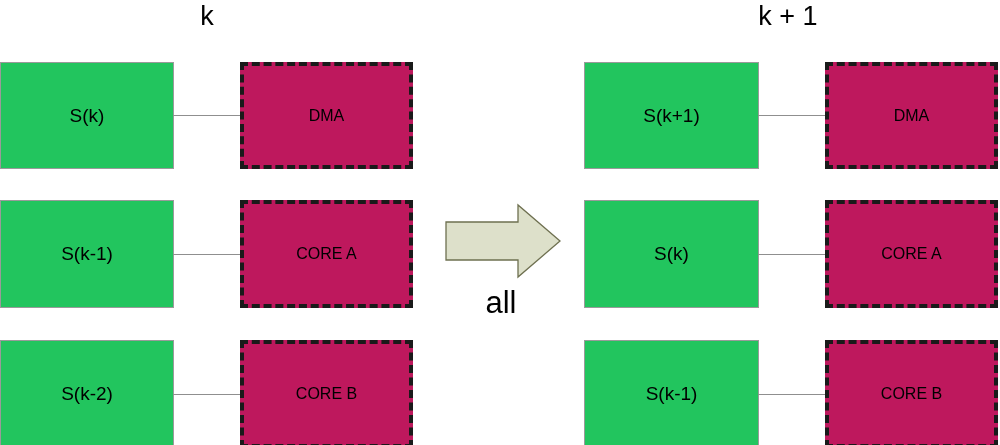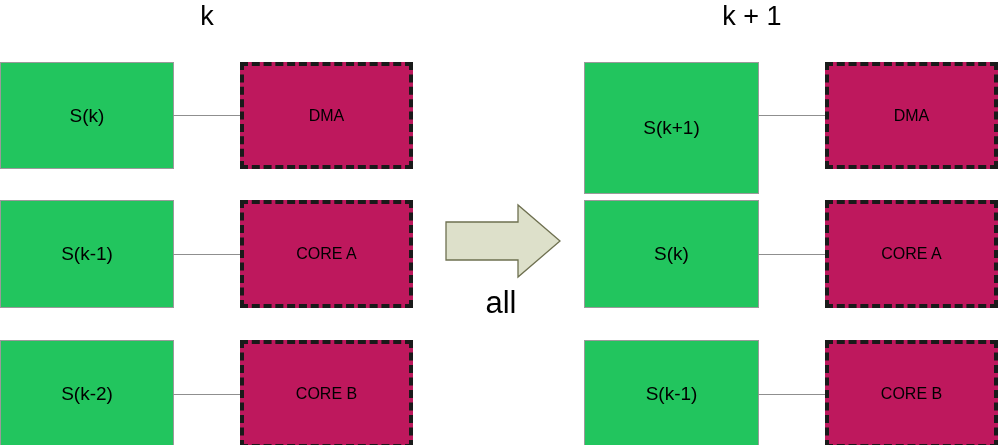--- a/index.html
+++ b/index.html
@@ -29,21 +29,21 @@
     position: absolute;
     font-size: 27px;
     line-height: 30px;
     font-weight: 400;
     color: #000000;
     text-align: center;
     white-space: nowrap;
     transform: translateX(-50%);
   }
   .col-header-k      { left: 207px; top: 1px; }
-  .col-header-kplus1 { left: 752px; top: 1px; }
+  .col-header-kplus1 { left: 788px; top: 1px; }
 
   
   .state-box {
     position: absolute;
     background: #22c55e;
     border: 1px solid #9a9a9a;
     box-sizing: border-box;
     display: flex;
     align-items: center;
     justify-content: center;
@@ -80,21 +80,21 @@
 
   .rs-L1 { left: 240px; top: 62px;  width: 173px; height: 107px; }
   .rs-L2 { left: 240px; top: 200px; width: 173px; height: 108px; }
   .rs-L3 { left: 240px; top: 340px; width: 173px; height: 108px; }
 
   .cn-L1 { left: 173px; top: 115px; width: 68px; }
   .cn-L2 { left: 173px; top: 254px; width: 68px; }
   .cn-L3 { left: 173px; top: 394px; width: 68px; }
 
   
-  .st-R1 { left: 584px; top: 62px;  width: 175px; height: 132px; }
+  .st-R1 { left: 584px; top: 62px;  width: 175px; height: 107px; }
   .st-R2 { left: 584px; top: 200px; width: 175px; height: 108px; }
   .st-R3 { left: 584px; top: 340px; width: 175px; height: 108px; }
 
   .rs-R1 { left: 825px; top: 62px;  width: 173px; height: 107px; }
   .rs-R2 { left: 825px; top: 200px; width: 173px; height: 108px; }
   .rs-R3 { left: 825px; top: 340px; width: 173px; height: 108px; }
 
   .cn-R1 { left: 758px; top: 115px; width: 68px; }
   .cn-R2 { left: 758px; top: 254px; width: 68px; }
   .cn-R3 { left: 758px; top: 394px; width: 68px; }

